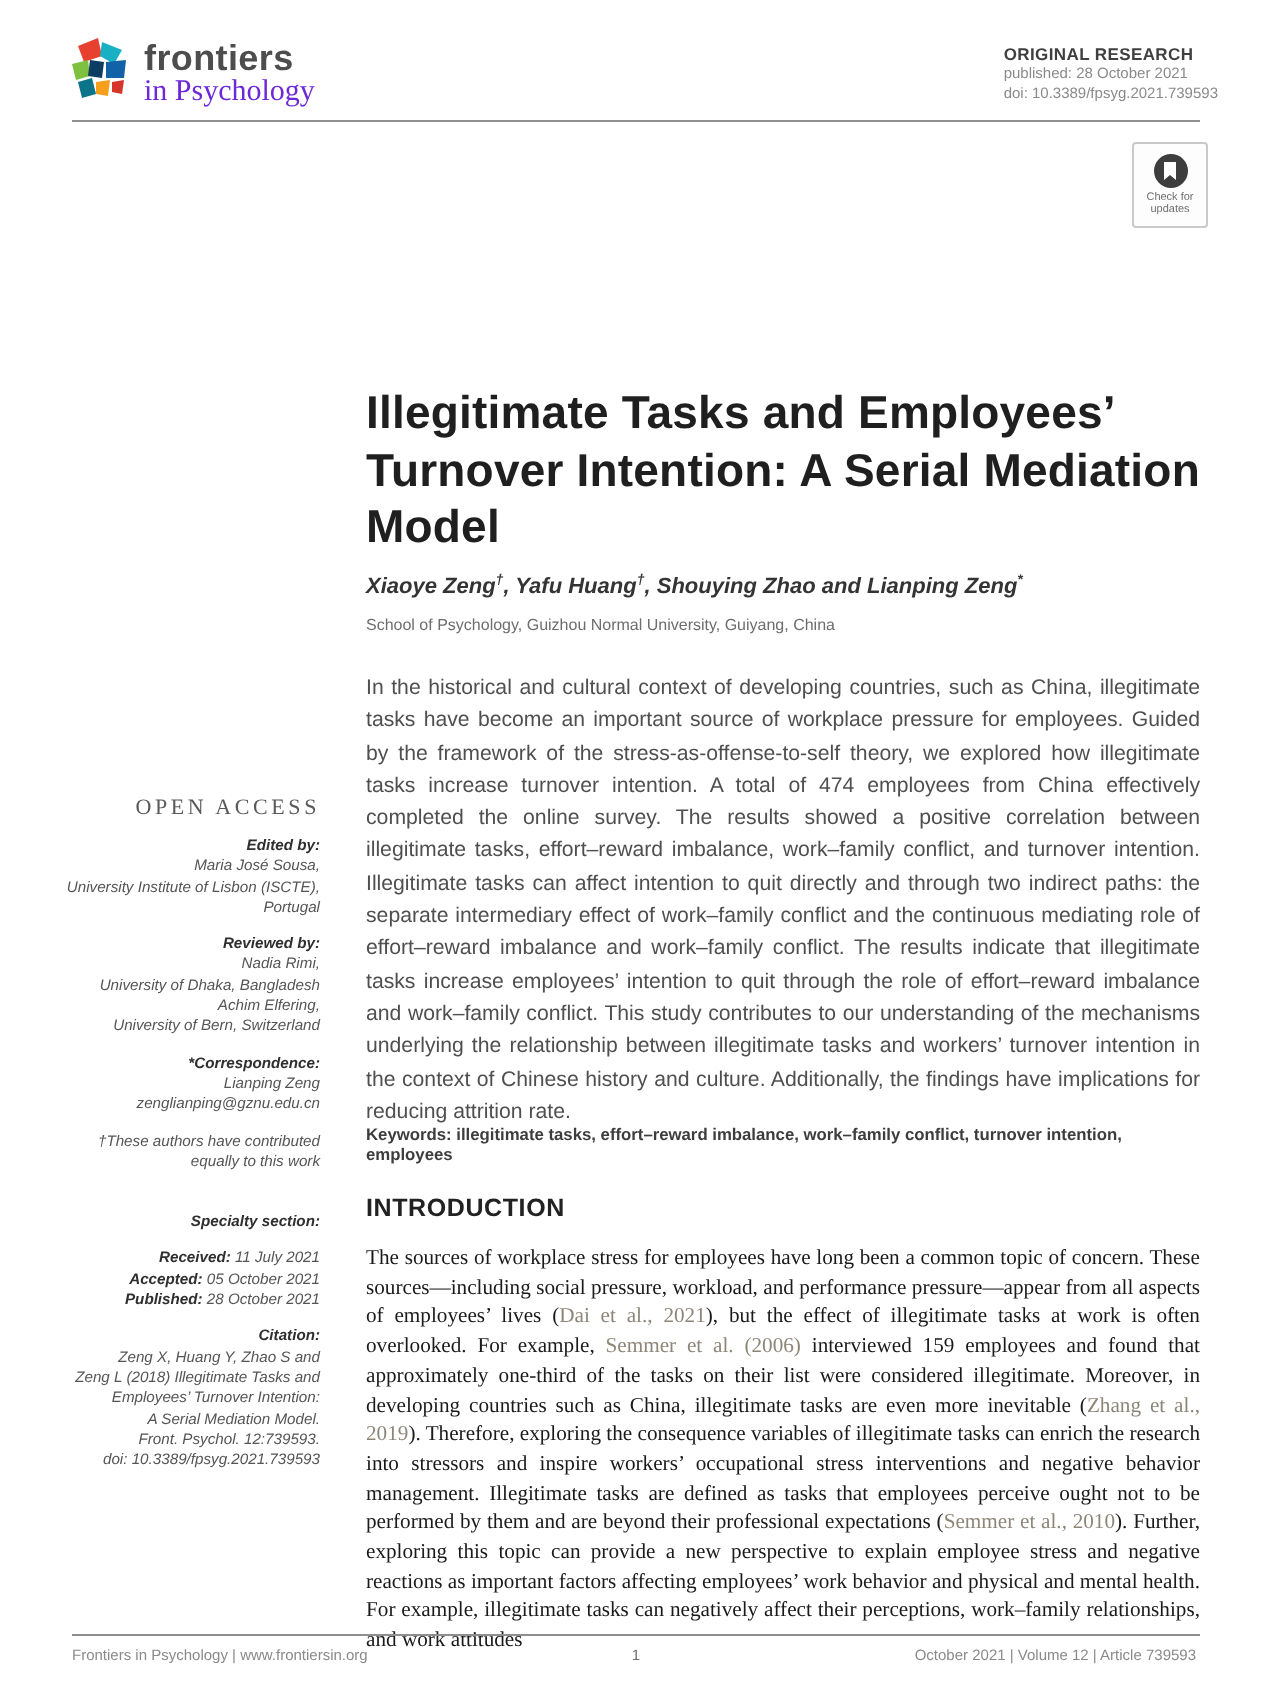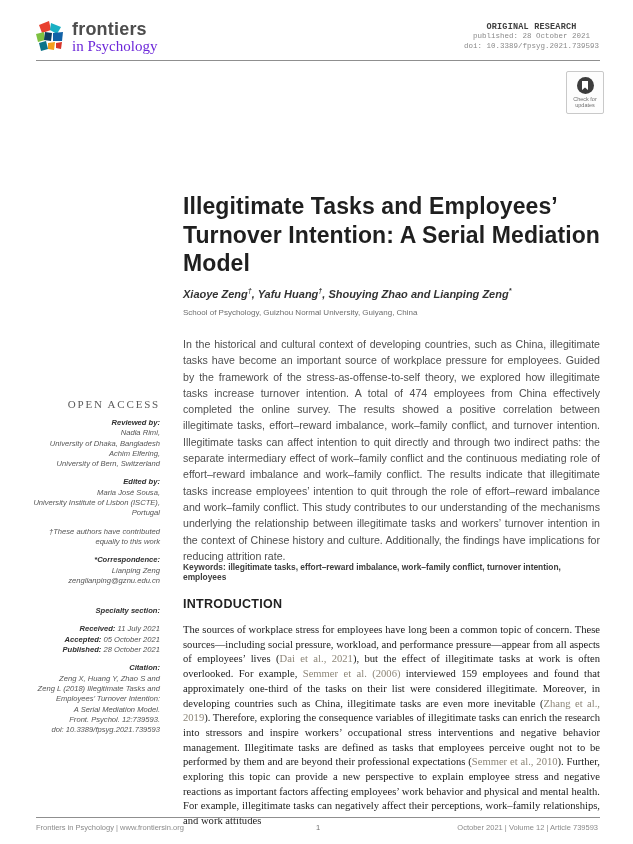--- a/index.html
+++ b/index.html
@@ -3,25 +3,25 @@
 <meta charset="utf-8">
 <style>
   * { margin:0; padding:0; box-sizing:border-box; }
   html,body { background:#e9e9e9; }
   .page {
     position:relative; width:633px; height:844px; margin:0 auto;
     background:#ffffff; overflow:hidden;
     font-family:"Liberation Sans", sans-serif;
   }
   
-  .logo-wrap { position:absolute; left:36px; top:15px; display:flex; align-items:flex-end; }
+  .logo-wrap { position:absolute; left:36px; top:15px; display:flex; align-items:center; }
   .logo-mark { width:30px; height:34px; margin-right:6px; }
   .logo-text-frontiers { font-weight:bold; font-size:18px; line-height:18px; color:#4d4d4d; letter-spacing:.2px; margin-top:5px; }
   .logo-text-journal { font-family:"Liberation Serif", serif; font-size:15px; line-height:16px; color:#6d28d9; }
-  .header-meta { position:absolute; right:34px; top:22px; text-align:center;font-family:Liberation Mono, monospace; }
+  .header-meta { position:absolute; right:24px; top:22px; text-align:left; }
   .header-meta .type { font-size:8.5px; font-weight:bold; color:#3f3f3f; letter-spacing:.2px; }
   .header-meta .pub, .header-meta .doi { font-size:7.5px; color:#8a8a8a; line-height:9.5px; }
   .header-rule { position:absolute; left:36px; top:60px; width:564px; height:1px; background:#8f8f8f; }
   
   .badge {
     position:absolute; left:566px; top:71px; width:38px; height:43px;
     border:1px solid #c9c9c9; background:#fdfdfd; border-radius:2px;
     display:flex; flex-direction:column; align-items:center; justify-content:center; cursor:pointer;
   }
   .badge-circle { width:17px; height:17px; border-radius:50%; background:#3d3d3d; display:flex; align-items:center; justify-content:center; margin-bottom:2px; }
@@ -115,48 +115,48 @@
 
     <h2 class="section-heading">INTRODUCTION</h2>
 
     <p class="body-text"><span>The sources of workplace stress for employees have long been a common topic of concern. These sources—including social pressure, workload, and performance pressure—appear from all aspects of employees’ lives (</span><span class="cite">Dai et al., 2021</span><span>), but the effect of illegitimate tasks at work is often overlooked. For example, </span><span class="cite">Semmer et al. (2006)</span><span> interviewed 159 employees and found that approximately one-third of the tasks on their list were considered illegitimate. Moreover, in developing countries such as China, illegitimate tasks are even more inevitable (</span><span class="cite">Zhang et al., 2019</span><span>). Therefore, exploring the consequence variables of illegitimate tasks can enrich the research into stressors and inspire workers’ occupational stress interventions and negative behavior management. Illegitimate tasks are defined as tasks that employees perceive ought not to be performed by them and are beyond their professional expectations (</span><span class="cite">Semmer et al., 2010</span><span>). Further, exploring this topic can provide a new perspective to explain employee stress and negative reactions as important factors affecting employees’ work behavior and physical and mental health. For example, illegitimate tasks can negatively affect their perceptions, work–family relationships, and work attitudes</span></p>
   </div>
 
   <div class="sidebar">
     <div class="open-access">OPEN ACCESS</div>
 
     <div class="side-block">
+      <div class="side-label">Edited by:</div>
+      <div>
+          <div>Maria José Sousa,</div>
+          <div>University Institute of Lisbon (ISCTE),</div>
+          <div>Portugal</div>
+        </div>
+    </div>
+
+    <div class="side-block">
       <div class="side-label">Reviewed by:</div>
       <div>
           <div>Nadia Rimi,</div>
           <div>University of Dhaka, Bangladesh</div>
           <div>Achim Elfering,</div>
           <div>University of Bern, Switzerland</div>
         </div>
     </div>
 
     <div class="side-block">
-      <div class="side-label">Edited by:</div>
-      <div>
-          <div>Maria José Sousa,</div>
-          <div>University Institute of Lisbon (ISCTE),</div>
-          <div>Portugal</div>
-        </div>
+      <div class="side-label">*Correspondence:</div>
+      <div>Lianping Zeng</div>
+      <div class="email">zenglianping@gznu.edu.cn</div>
     </div>
 
     <div class="side-block">
         <div>†These authors have contributed</div>
         <div>equally to this work</div>
       </div>
-
-    <div class="side-block">
-      <div class="side-label">*Correspondence:</div>
-      <div>Lianping Zeng</div>
-      <div class="email">zenglianping@gznu.edu.cn</div>
-    </div>
 
     <div class="side-gap"></div>
 
     <div class="side-block">
       <div class="side-label">Specialty section:</div>
     </div>
 
     <div class="side-block side-inline">
       <span class="side-label">Received:</span><span class="side-val"> 11 July 2021</span>
     </div>

